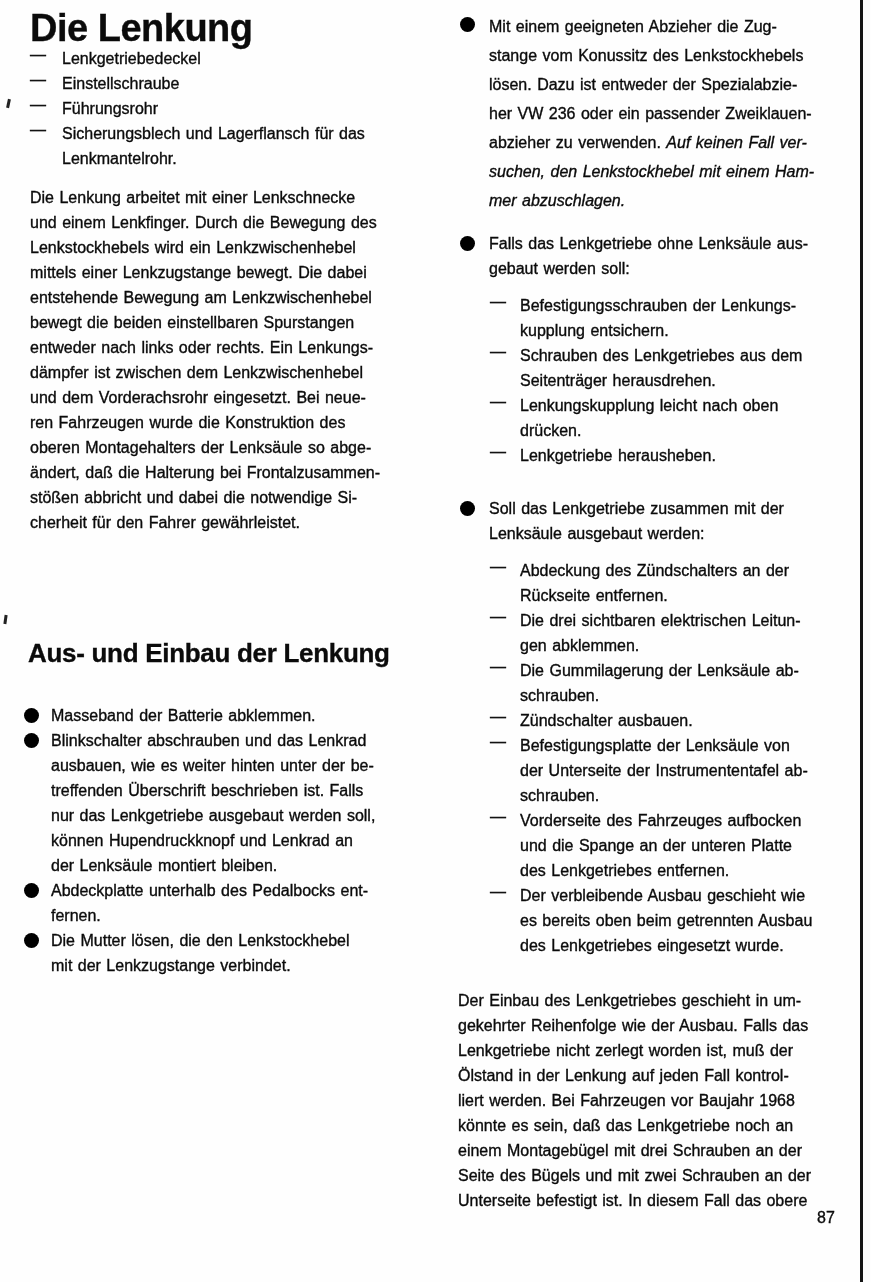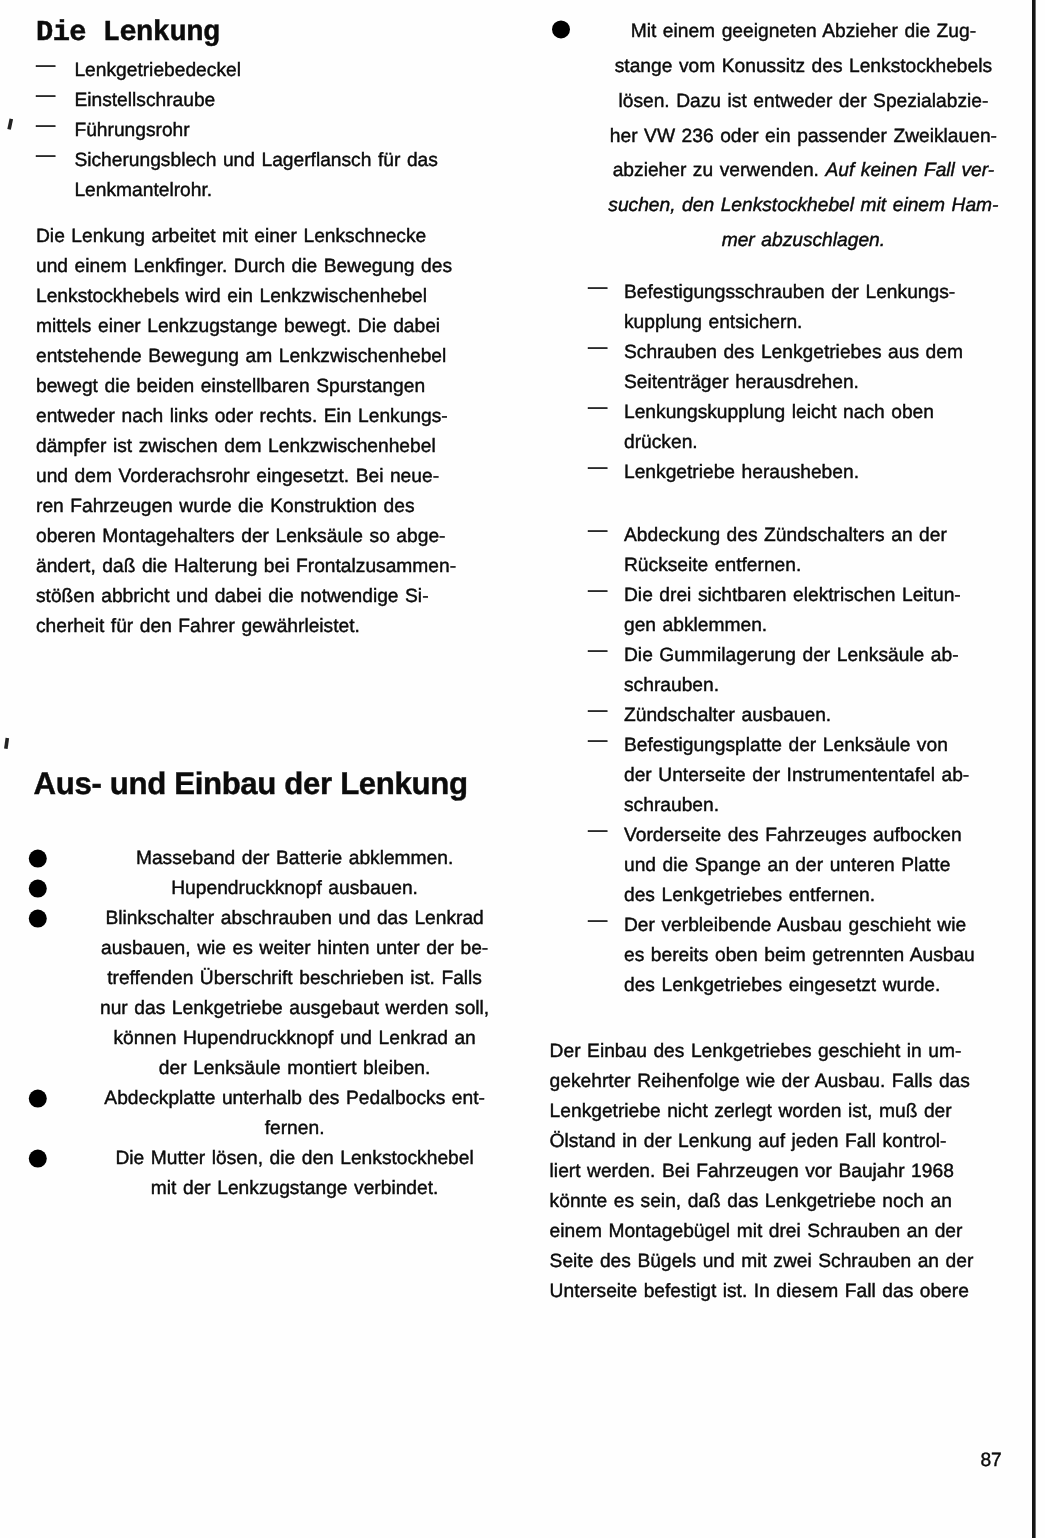--- a/index.html
+++ b/index.html
@@ -12,22 +12,22 @@
   .page {
     position:relative; width:871px; height:1282px;
     background:#fefefe; overflow:hidden;
     -webkit-text-stroke:0.35px #0b0b0b;
   }
   .col { position:absolute; top:0; }
   .col-left  { left:24px;  width:416px; }
   .col-right { left:458px; width:392px; }
 
   h1.title {
-    margin:10px 0 0 6px; font-size:24px; line-height:36px;
-    font-weight:700; letter-spacing:-0.5px;font-family:Liberation Mono, monospace;
+    margin:10px 0 0 6px; font-size:38px; line-height:36px;
+    font-weight:700; letter-spacing:-0.5px;
   }
   h2.subtitle {
     margin:102px 0 0 4px; font-size:26px; line-height:32px;
     font-weight:700; letter-spacing:-0.3px;
   }
   .body {
     white-space:pre-line; font-size:16px; line-height:25px;
     word-spacing:1px;
   }
   .intro { margin:76px 0 0 6px; }
@@ -37,21 +37,21 @@
   .dash-item { display:flex; }
   .dash-item .dash { flex:none; width:32px; }
   .dash-item .txt  { flex:1; }
 
   .bullet-list { margin-top:34px; }
   .bullet-item { display:flex; margin-top:0; }
   .bullet-item .dot {
     flex:none; width:15px; height:15px; border-radius:50%;
     background:#000; margin:5px 12px 0 0;
   }
-  .bullet-item .btxt { flex:1;text-align:center; }
+  .bullet-item .btxt { flex:1; }
 
   .col-right .bullet-item .dot { margin-right:14px; margin-left:2px; }
   .rb1 { margin-top:12px; }
   .rb1 .body { line-height:29px; }
   .rb2 { margin-top:16px; }
   .rb3 { margin-top:28px; }
   .sub-list { margin:12px 0 0 32px; }
   .sub-item { display:flex; }
   .sub-item .dash { flex:none; width:30px; }
   .sub-item .txt { flex:1; }
@@ -116,24 +116,20 @@
 
     <h2 class="subtitle">Aus- und Einbau der Lenkung</h2>
 
     <div class="bullet-list">
       <div class="bullet-item">
         <span class="dot"></span>
         <span class="btxt body">Masseband der Batterie abklemmen.</span>
       </div>
       <div class="bullet-item">
         <span class="dot"></span>
-        <span class="btxt body">Hupendruckknopf ausbauen.</span>
-      </div>
-      <div class="bullet-item">
-        <span class="dot"></span>
         <span class="btxt body">Blinkschalter abschrauben und das Lenkrad
 ausbauen, wie es weiter hinten unter der be-
 treffenden Überschrift beschrieben ist. Falls
 nur das Lenkgetriebe ausgebaut werden soll,
 können Hupendruckknopf und Lenkrad an
 der Lenksäule montiert bleiben.</span>
       </div>
       <div class="bullet-item">
         <span class="dot"></span>
         <span class="btxt body">Abdeckplatte unterhalb des Pedalbocks ent-
@@ -154,20 +150,25 @@
       <span class="btxt body"><span>Mit einem geeigneten Abzieher die Zug-
 stange vom Konussitz des Lenkstockhebels
 lösen. Dazu ist entweder der Spezialabzie-
 her VW 236 oder ein passender Zweiklauen-
 abzieher zu verwenden. </span><span class="it">Auf keinen Fall ver-
 suchen, den Lenkstockhebel mit einem Ham-
 mer abzuschlagen.</span></span>
     </div>
 
     <div class="rb2">
+      <div class="bullet-item">
+        <span class="dot"></span>
+        <span class="btxt body">Falls das Lenkgetriebe ohne Lenksäule aus-
+gebaut werden soll:</span>
+      </div>
       <div class="sub-list">
         <div class="sub-item">
           <span class="dash">—</span>
           <span class="txt body">Befestigungsschrauben der Lenkungs-
 kupplung entsichern.</span>
         </div>
         <div class="sub-item">
           <span class="dash">—</span>
           <span class="txt body">Schrauben des Lenkgetriebes aus dem
 Seitenträger herausdrehen.</span>
@@ -178,20 +179,25 @@
 drücken.</span>
         </div>
         <div class="sub-item">
           <span class="dash">—</span>
           <span class="txt body">Lenkgetriebe herausheben.</span>
         </div>
       </div>
     </div>
 
     <div class="rb3">
+      <div class="bullet-item">
+        <span class="dot"></span>
+        <span class="btxt body">Soll das Lenkgetriebe zusammen mit der
+Lenksäule ausgebaut werden:</span>
+      </div>
       <div class="sub-list">
         <div class="sub-item">
           <span class="dash">—</span>
           <span class="txt body">Abdeckung des Zündschalters an der
 Rückseite entfernen.</span>
         </div>
         <div class="sub-item">
           <span class="dash">—</span>
           <span class="txt body">Die drei sichtbaren elektrischen Leitun-
 gen abklemmen.</span>

